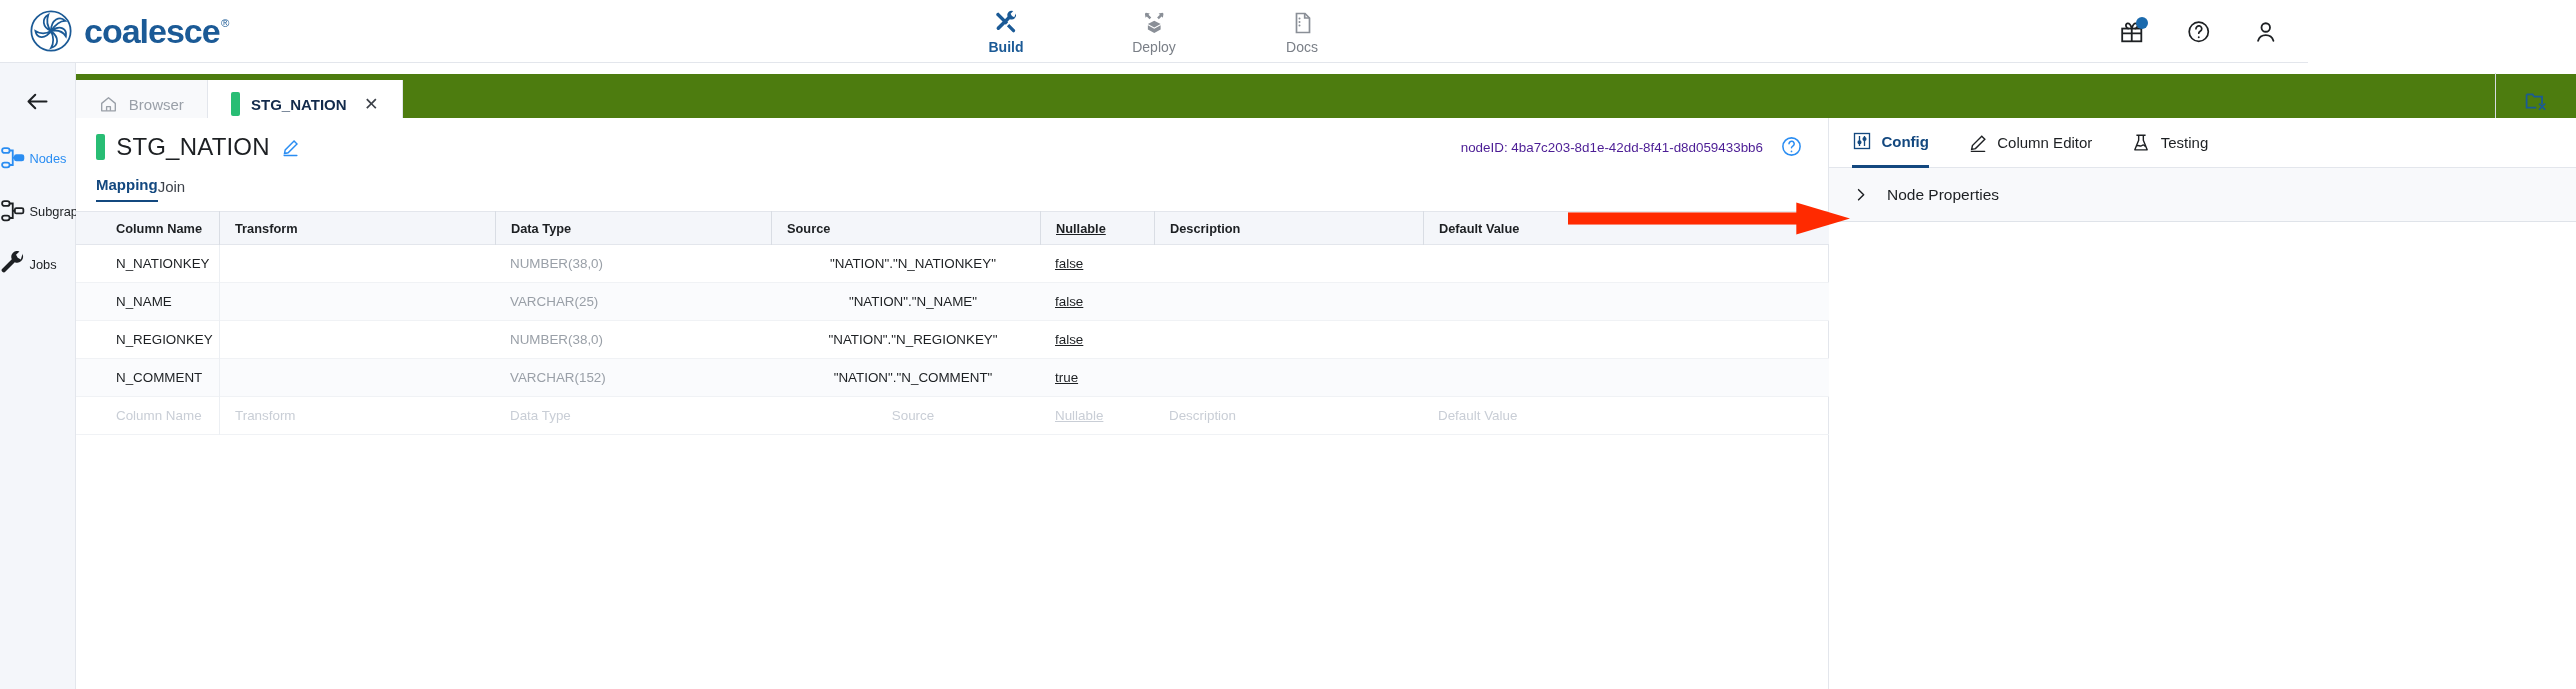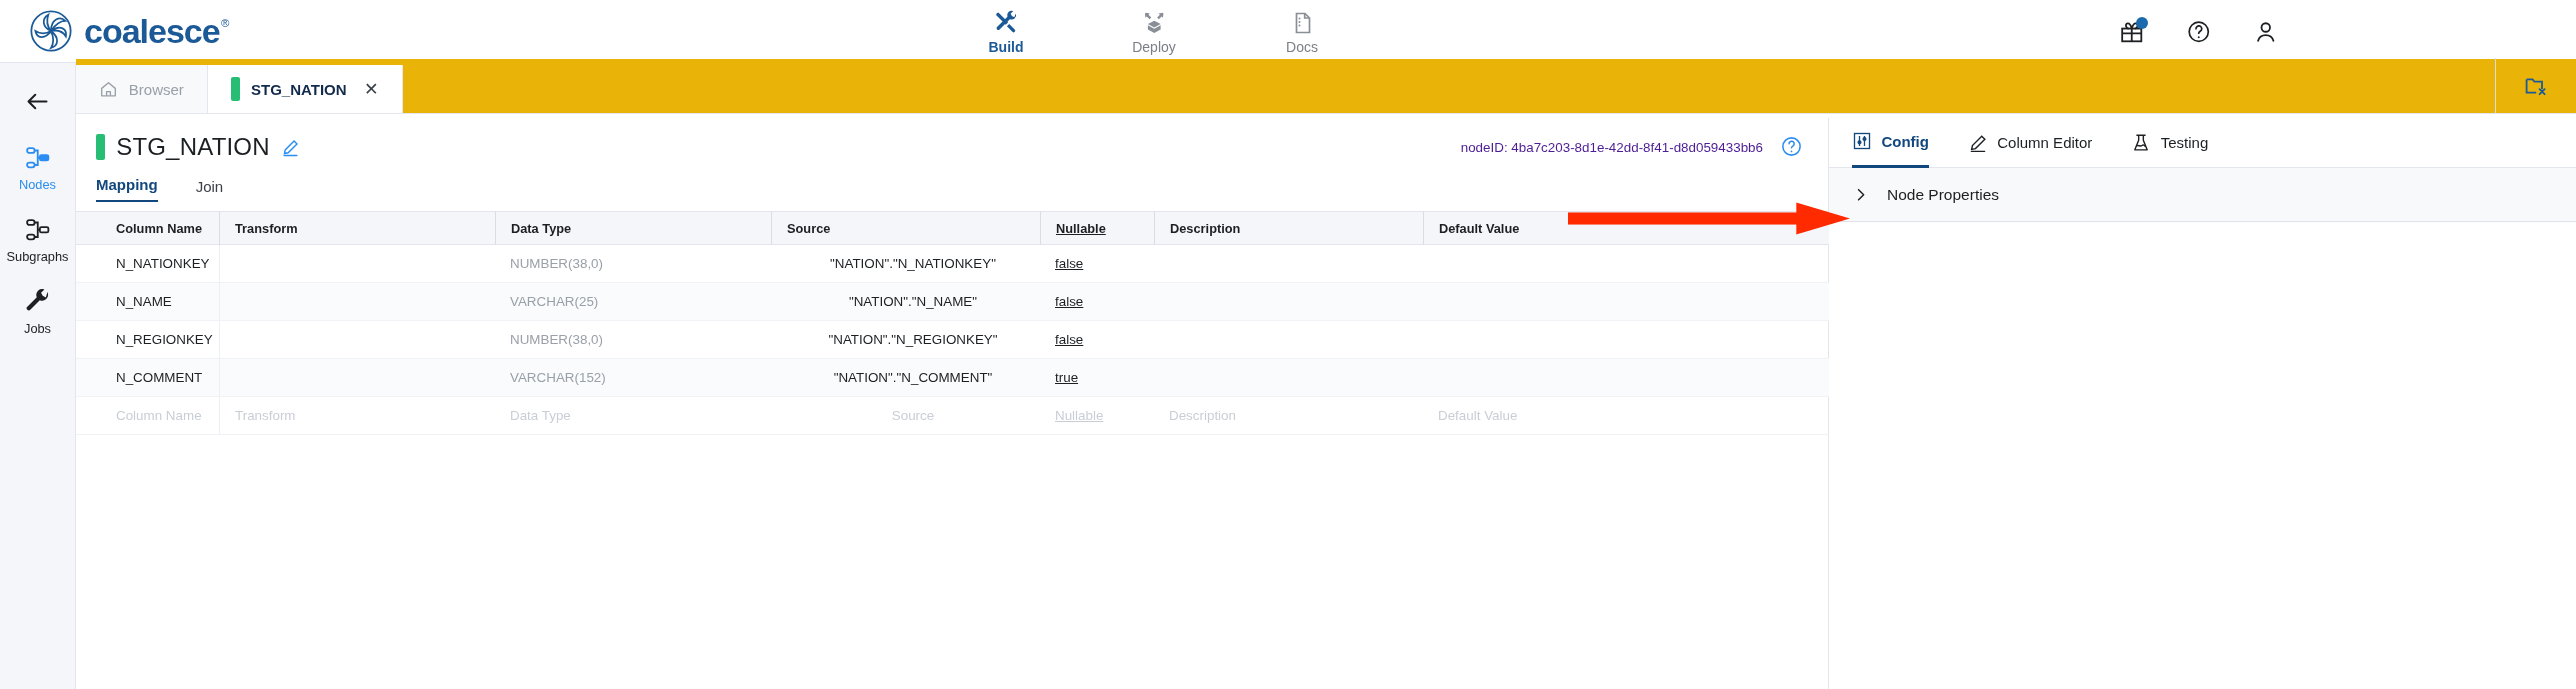--- a/index.html
+++ b/index.html
@@ -49,31 +49,31 @@
   }
 
   
   .rail {
     position:absolute; left:0; top:63px; width:76px; height:627px;
     background:#f4f6fa; border-right:0.7px solid #e3e6ec;
     display:flex; flex-direction:column; align-items:center;
   }
   .rail-back { margin-top:19px; cursor:pointer; width:38px; height:38px; display:flex; align-items:center; justify-content:center; }
   .rail-item {
-    margin-top:23px; width:100%; display:flex; flex-direction:column;
+    margin-top:23px; width:100%; display:flex; 
     align-items:center; gap:4px; cursor:pointer;
   }
   .rail-ico { height:30px; display:flex; align-items:center; justify-content:center; }
   .rail-label { font-size:12.8px; color:#1d2023; }
   .rail-item.active .rail-label { color:#2a8df2; }
 
   
   .tabstrip {
-    position:absolute; left:76px; top:59px; width:2500px; height:55px;
-    background:#eab308; border-bottom:0.7px solid #e3e6ec;
+    position:absolute; left:76px; top:74px; width:2500px; height:55px;
+    background:#4d7c0f; border-bottom:0.7px solid #e3e6ec;
     display:flex; align-items:flex-end;justify-content:space-between;
   }
   .tab {
     height:48px; display:flex; align-items:center; gap:10.8px;
     padding:0 23px; cursor:pointer; border-right:0.7px solid #e3e6ec;
     font-size:15px;
   }
   .tab.inactive { background:#f8f9fb; color:#9aa0a8; }
   .tab.active { background:#ffffff; color:#122a4b; font-weight:700; }
   .tab-greenbar {
@@ -99,21 +99,21 @@
   .title-greenbar { width:9.4px; height:25.5px; background:#28bd74; border-radius:2px; }
   .title-text { font-size:24px; color:#1d2023; font-weight:400; letter-spacing:0.2px; }
   .title-edit { cursor:pointer; display:flex; align-items:center; }
   .ed-nodeid {
     position:absolute; right:65px; top:21.5px;
     font-size:13.4px; color:#4c1d95;
   }
   .ed-help { position:absolute; right:25.5px; top:17px; cursor:pointer; }
 
   .subtabs {
-    position:absolute; left:20px; top:58px; display:flex; gap:38px; align-items:flex-end;
+    position:absolute; left:20px; top:58px; display:flex; align-items:flex-end;
   }
   .subtab { font-size:15px; color:#3c4149; padding-bottom:7.4px; cursor:pointer; }
   .subtab.active { color:#13487f; font-weight:700; border-bottom:2.7px solid #13487f; }
 
   
   .tbl { position:absolute; left:0; top:93px; width:1753px; }
   .tbl-row { display:flex; height:38px; align-items:center; }
   .tbl-head {
     background:#f4f6fa; border-top:0.7px solid #e3e6ec; border-bottom:0.7px solid #e3e6ec;
     height:34px; font-size:12.8px; font-weight:700; color:#1d2023;

